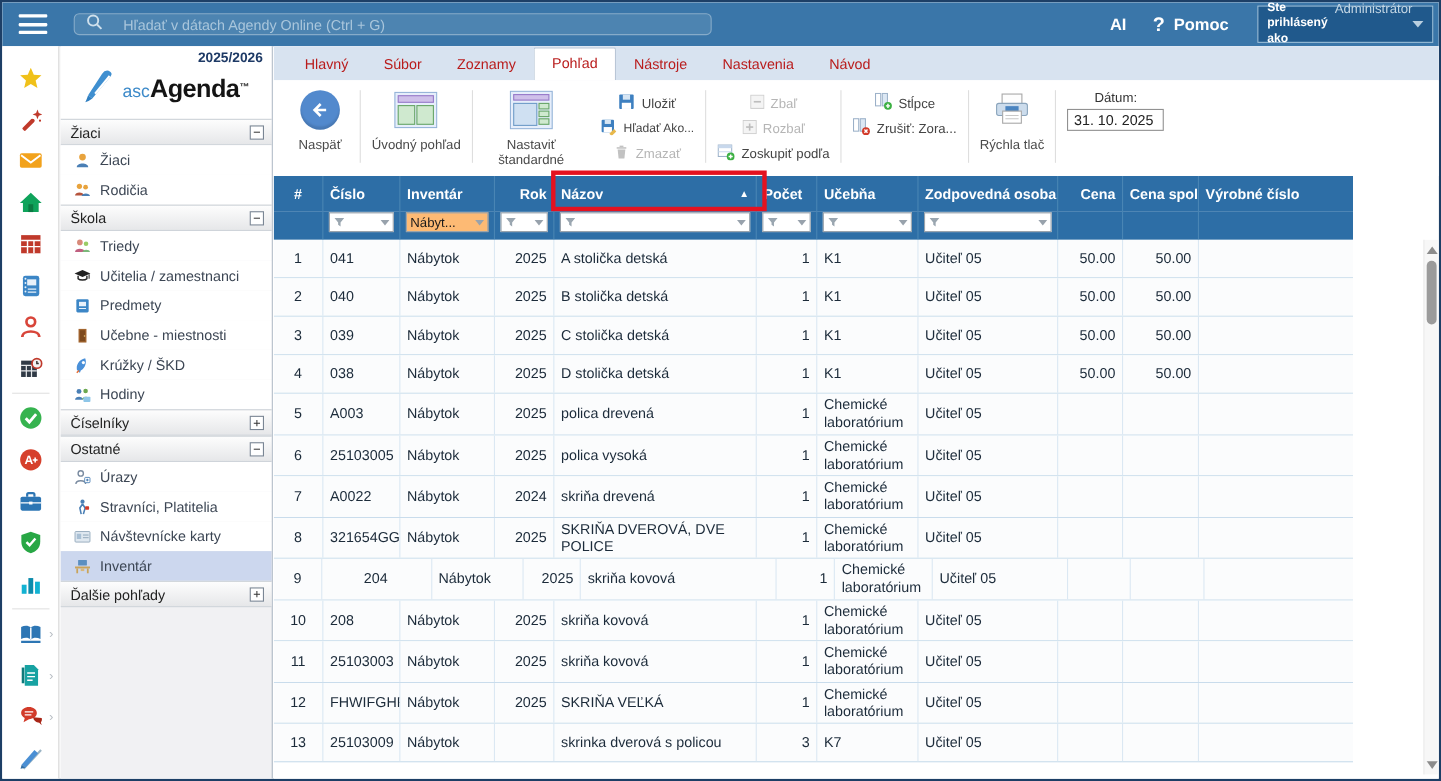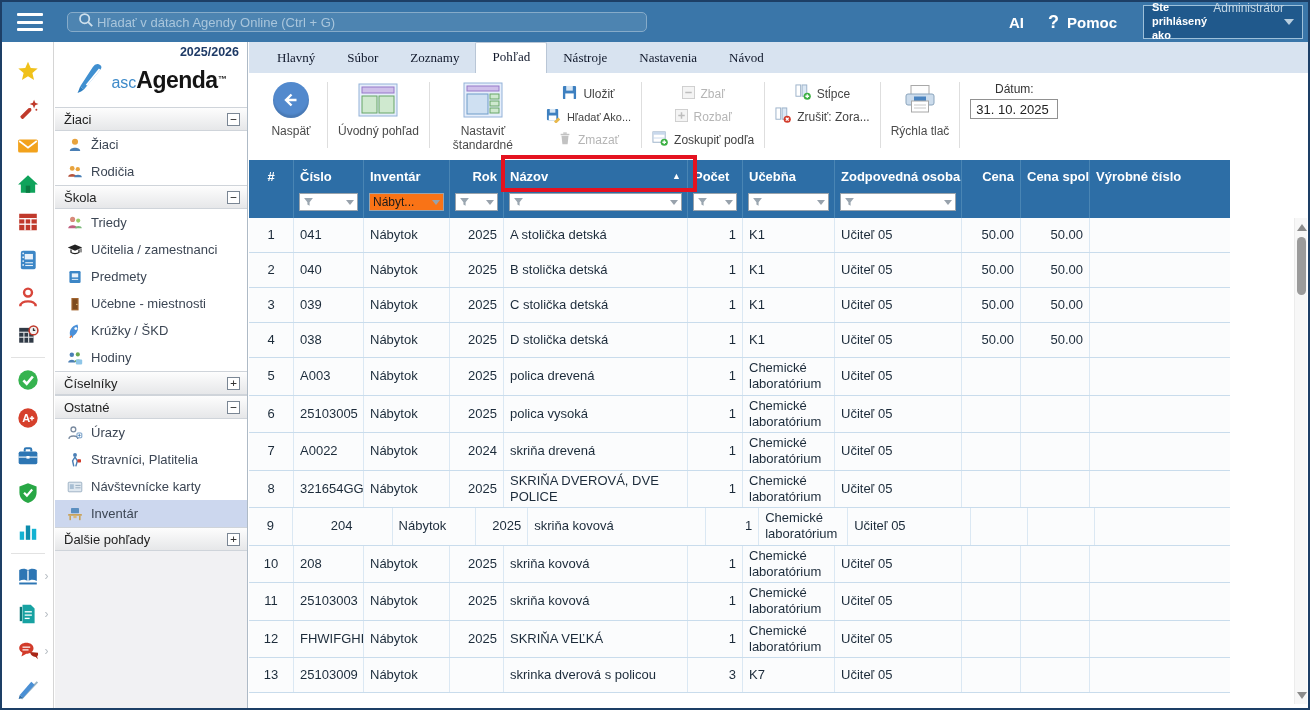--- a/index.html
+++ b/index.html
@@ -4,21 +4,21 @@
 <style>
   * { box-sizing: border-box; margin: 0; padding: 0; }
   html,body { width:1310px; height:710px; }
   body { font-family:"Liberation Sans", sans-serif; background:#fff; }
   .app { position:relative; width:1310px; height:710px; border:2px solid #1d3f66; background:#fff; overflow:hidden; }
 
   
   .topbar { position:absolute; top:0; left:0; right:0; height:40px; background:#3a76a9; display:flex; align-items:center; }
   .hamburger { width:26px; height:18px; margin-left:15px; display:flex; flex-direction:column; justify-content:space-between; cursor:pointer; }
   .hamburger span { display:block; height:3px; background:#fff; border-radius:1px; }
-  .searchbox { margin-left:24px; width:580px; height:20px; background:#4d84b1; border:1px solid #86abc9; border-radius:5px; display:flex; align-items:center; padding:0 10px; gap:3px; }
+  .searchbox { margin-left:24px; width:580px; height:20px; background:#4d84b1; border:1px solid #86abc9; border-radius:5px; display:flex; align-items:center; padding:0 10px; gap:18px; }
   .searchbox input { flex:1; background:transparent; border:none; outline:none; font-size:13px; color:#e8f1f8; font-family:"Liberation Sans",sans-serif; }
   .searchbox input::placeholder { color:#a9c6dc; opacity:1; }
   .topbar-right { margin-left:auto; display:flex; align-items:center; gap:24px; }
   .tb-ai { color:#fff; font-weight:bold; font-size:15px; cursor:pointer; }
   .tb-help { display:flex; align-items:center; gap:8px; cursor:pointer; }
   .tb-qmark { color:#fff; font-weight:bold; font-size:18px; }
   .tb-pomoc { color:#fff; font-weight:bold; font-size:15px; }
   .userbox { width:160px; height:34px; background:#20598c; border:1px solid #9dc0da; margin-right:5px; margin-left:2px; padding:2px 8px; display:flex; align-items:center; cursor:pointer; }
   .userbox .ucol { display:flex; flex-direction:row; line-height:1.25; }
   .user-label { color:#fff; font-weight:bold; font-size:11px; }
@@ -43,21 +43,21 @@
   .nav-section-header { height:24px; background:linear-gradient(#fdfdfd,#e6e7e9); border-top:1px solid #cfd4da; border-bottom:1px solid #cfd4da; display:flex; align-items:center; padding:0 7px 0 9px; font-size:13px; color:#222; cursor:pointer; }
   .toggle-box { margin-left:auto; width:13px; height:13px; border:1px solid #7a8694; background:#fff; font-size:11px; line-height:11px; text-align:center; color:#333; font-family:"DejaVu Sans Mono",monospace; }
   .nav-item { height:27px; background:#fff; display:flex; align-items:center; gap:8px; padding-left:11px; font-size:13px; color:#3c4654; cursor:pointer; }
   .nav-item.selected { background:#ccd7ee; }
   .nav-ico { display:flex; width:17px; justify-content:center; }
 
   
   .content { position:absolute; top:40px; left:247px; right:0; bottom:0; background:#fff; }
 
   .tabs { height:31px; background:#d8e3f0; display:flex; align-items:flex-end; padding-left:12px; }
-  .tab { padding:6px 16px 7px; font-size:13px; color:#0f172a; cursor:pointer;font-family:Liberation Serif, serif; }
+  .tab { padding:6px 16px 7px; font-size:13px; color:#b91c1c; cursor:pointer; }
   .tab.active { background:#fff; border:1px solid #b9c6d6; border-bottom:none; border-radius:2px 2px 0 0; padding-bottom:8px; }
 
   .ribbon { height:87px; background:#fff; display:flex; align-items:stretch; padding:3px 0 0 6px; }
   .rgroup { display:flex; flex-direction:column; align-items:center; padding:3px 10px 0; }
   .rgroup.big-btn { justify-content:flex-start; cursor:pointer; min-width:72px; }
   .ric { height:42px; display:flex; align-items:center; }
   .rlabel { font-size:12px; color:#4a4a4a; text-align:center; line-height:1.2; margin-top:3px; max-width:86px; }
   .rsep { width:1px; background:#dedede; margin:6px 0 12px; }
   .rstack { display:flex; flex-direction:column; justify-content:flex-start; gap:4px; padding:8px 10px 0; }
   .rstack-item { display:flex; align-items:center; gap:6px; font-size:12px; color:#444; height:19px; cursor:pointer; white-space:nowrap; }
@@ -70,21 +70,21 @@
 
   
   .grid { position:absolute; top:118px; left:0; width:981px; }
   .thead-row, .tfilter-row { display:flex; background:#2d6ea6; }
   .th { height:32px; color:#fff; font-weight:bold; font-size:13px; padding:0 6px; border-right:1px solid #4985b4; display:flex; align-items:center; white-space:nowrap; overflow:hidden; cursor:pointer; }
   .th:last-child { border-right:none; }
   .sort-arrow { margin-left:auto; font-size:9px; padding-left:4px; }
   .tf { height:26px; padding:1px 5px 7px; border-right:1px solid #4985b4; }
   .tf:last-child { border-right:none; }
   .filter-box { height:18px; background:#fff; border:1px solid #99a3ac; display:flex; align-items:center; padding:0 3px; width:100%; cursor:pointer; }
-  .filter-box.yellow { background:#f97316; }
+  .filter-box.yellow { background:#fdba74; }
   .fval { font-size:12px; color:#1a1a1a; white-space:nowrap; overflow:hidden; }
   .fcaret { margin-left:auto; width:0; height:0; border-left:4px solid transparent; border-right:4px solid transparent; border-top:5px solid #98a2ac; flex:none; }
   .tr { display:flex; border-bottom:1px solid #c9dcec; background:#fbfcfd; min-height:35px; }
   .td { padding:2px 6px; border-right:1px solid #dbe8f3; font-size:13px; color:#1c2b3a; display:flex; align-items:center; line-height:1.25; overflow:hidden; }
   .td:last-child { border-right:none; }
   .a-center { justify-content:center; text-align:center; }
   .a-right { justify-content:flex-end; text-align:right; }
 
   
   .vscroll { position:absolute; left:1045px; top:176px; width:13px; height:486px; background:#f7f7f7; border-left:1px solid #ececec; }

